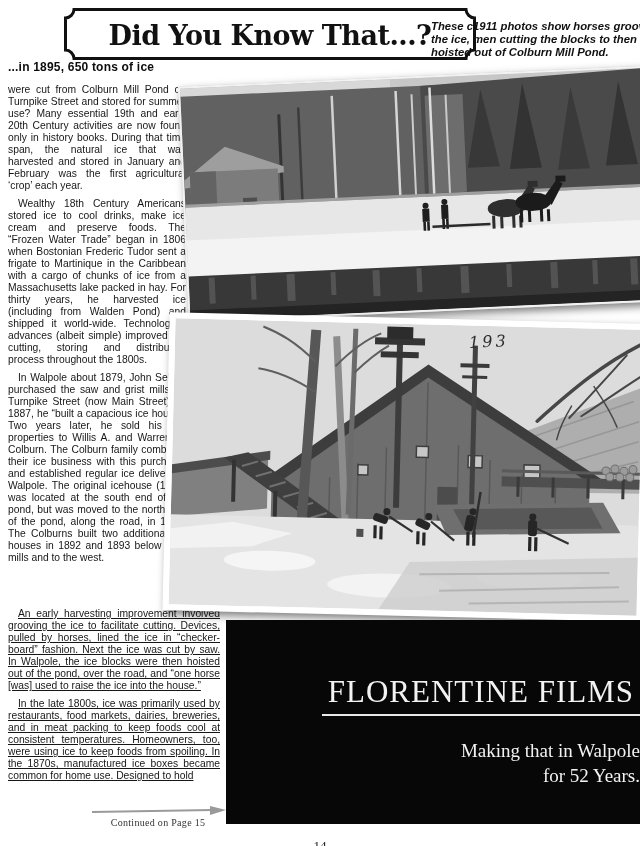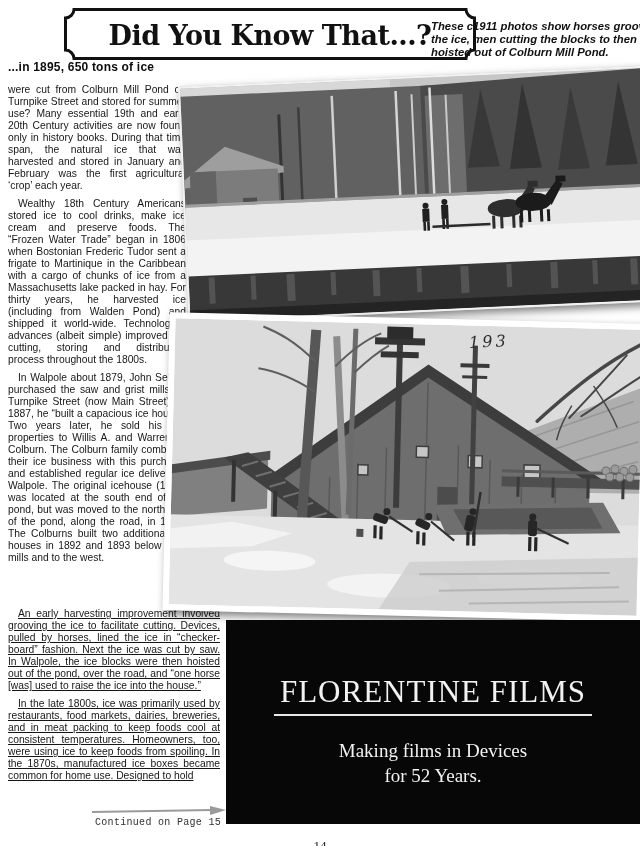--- a/index.html
+++ b/index.html
@@ -48,27 +48,27 @@
   .photo svg{display:block;}
   .handwritten{
     position:absolute;left:300px;top:12px;
     font-family:"DejaVu Serif","Liberation Serif",serif;font-style:italic;
     font-size:16px;color:#2e2e2e;letter-spacing:3px;transform:rotate(-4deg);
   }
   
   .continued{position:absolute;left:88px;top:806px;width:140px;text-align:center;}
   .continued svg{display:block;margin:0 auto;}
   .continued-label{
-    font-family:Liberation Mono, monospace;
+    font-family:Liberation Serif, serif;
     font-size:10px;color:#333;margin-top:1px;letter-spacing:0.3px;
   }
   
   .ad{
     position:absolute;left:226px;top:620px;width:414px;height:204px;
-    background:#070707;display:flex;flex-direction:column;align-items:center;
+    background:#070707;display:flex;flex-direction:column;align-items:flex-end;
     color:#f2f2f2;
   }
   .ad-title{
     margin-top:56px;
     font-family:"Liberation Serif","DejaVu Serif",serif;
     font-size:31px;letter-spacing:1px;line-height:1;
     border-bottom:2px solid #e8e8e8;padding:0 6px 7px 6px;
   }
   .ad-line{
     font-family:"Liberation Serif","DejaVu Serif",serif;
@@ -331,19 +331,19 @@
   <div class="continued">
     <svg width="136" height="10" viewBox="0 0 136 10">
       <line x1="2" y1="6" x2="122" y2="4" stroke="#9a9a9a" stroke-width="2"></line>
       <polygon points="120,0 136,4 120,9" fill="#9a9a9a"></polygon>
     </svg>
     <div class="continued-label">Continued on Page 15</div>
   </div>
 
   <div class="ad">
     <div class="ad-title">FLORENTINE FILMS</div>
-    <div class="ad-line first">Making films in Devices</div>
+    <div class="ad-line first">Making that in Walpole</div>
     <div class="ad-line">for 52 Years.</div>
   </div>
 
   <div class="page-number">14</div>
 
 </div>
 
 </body></html>

